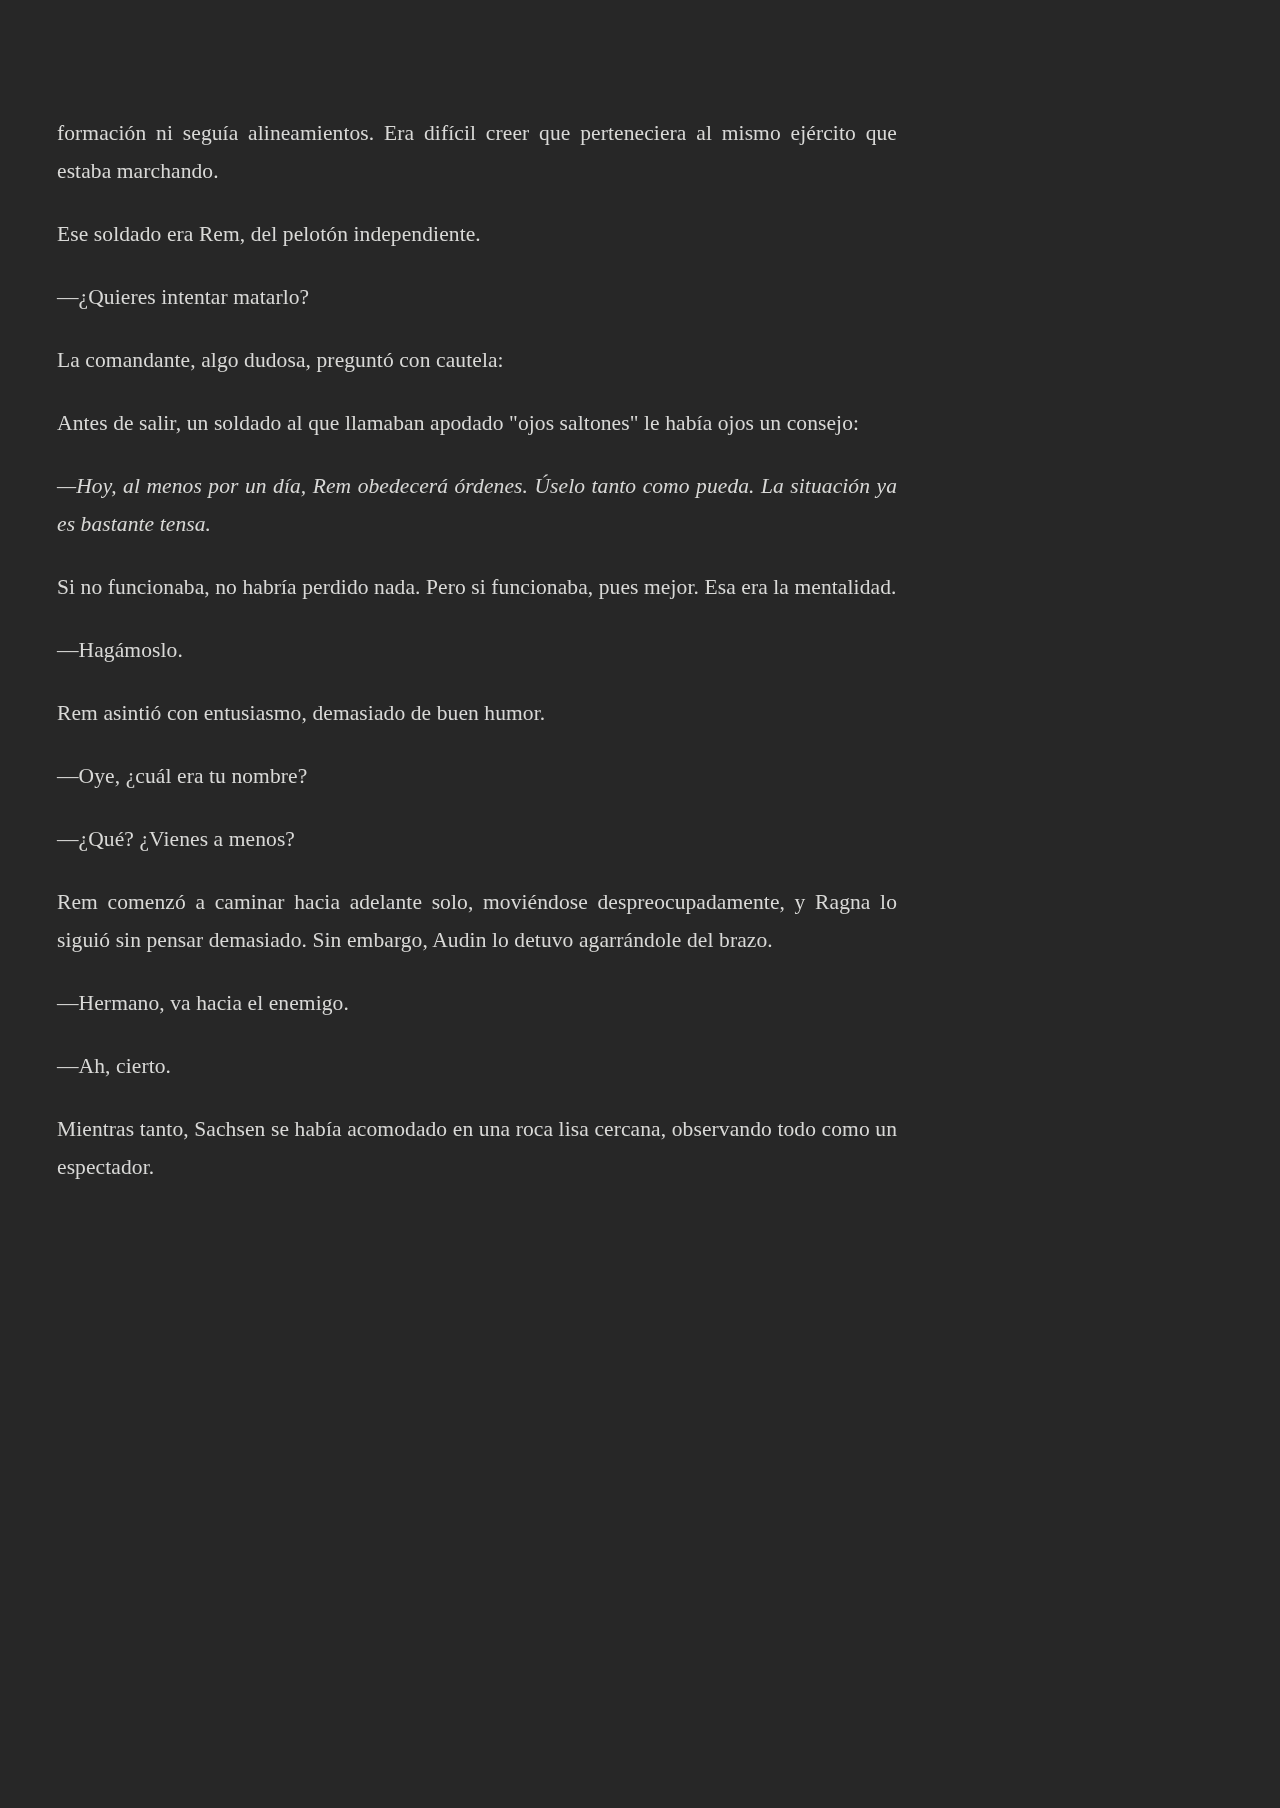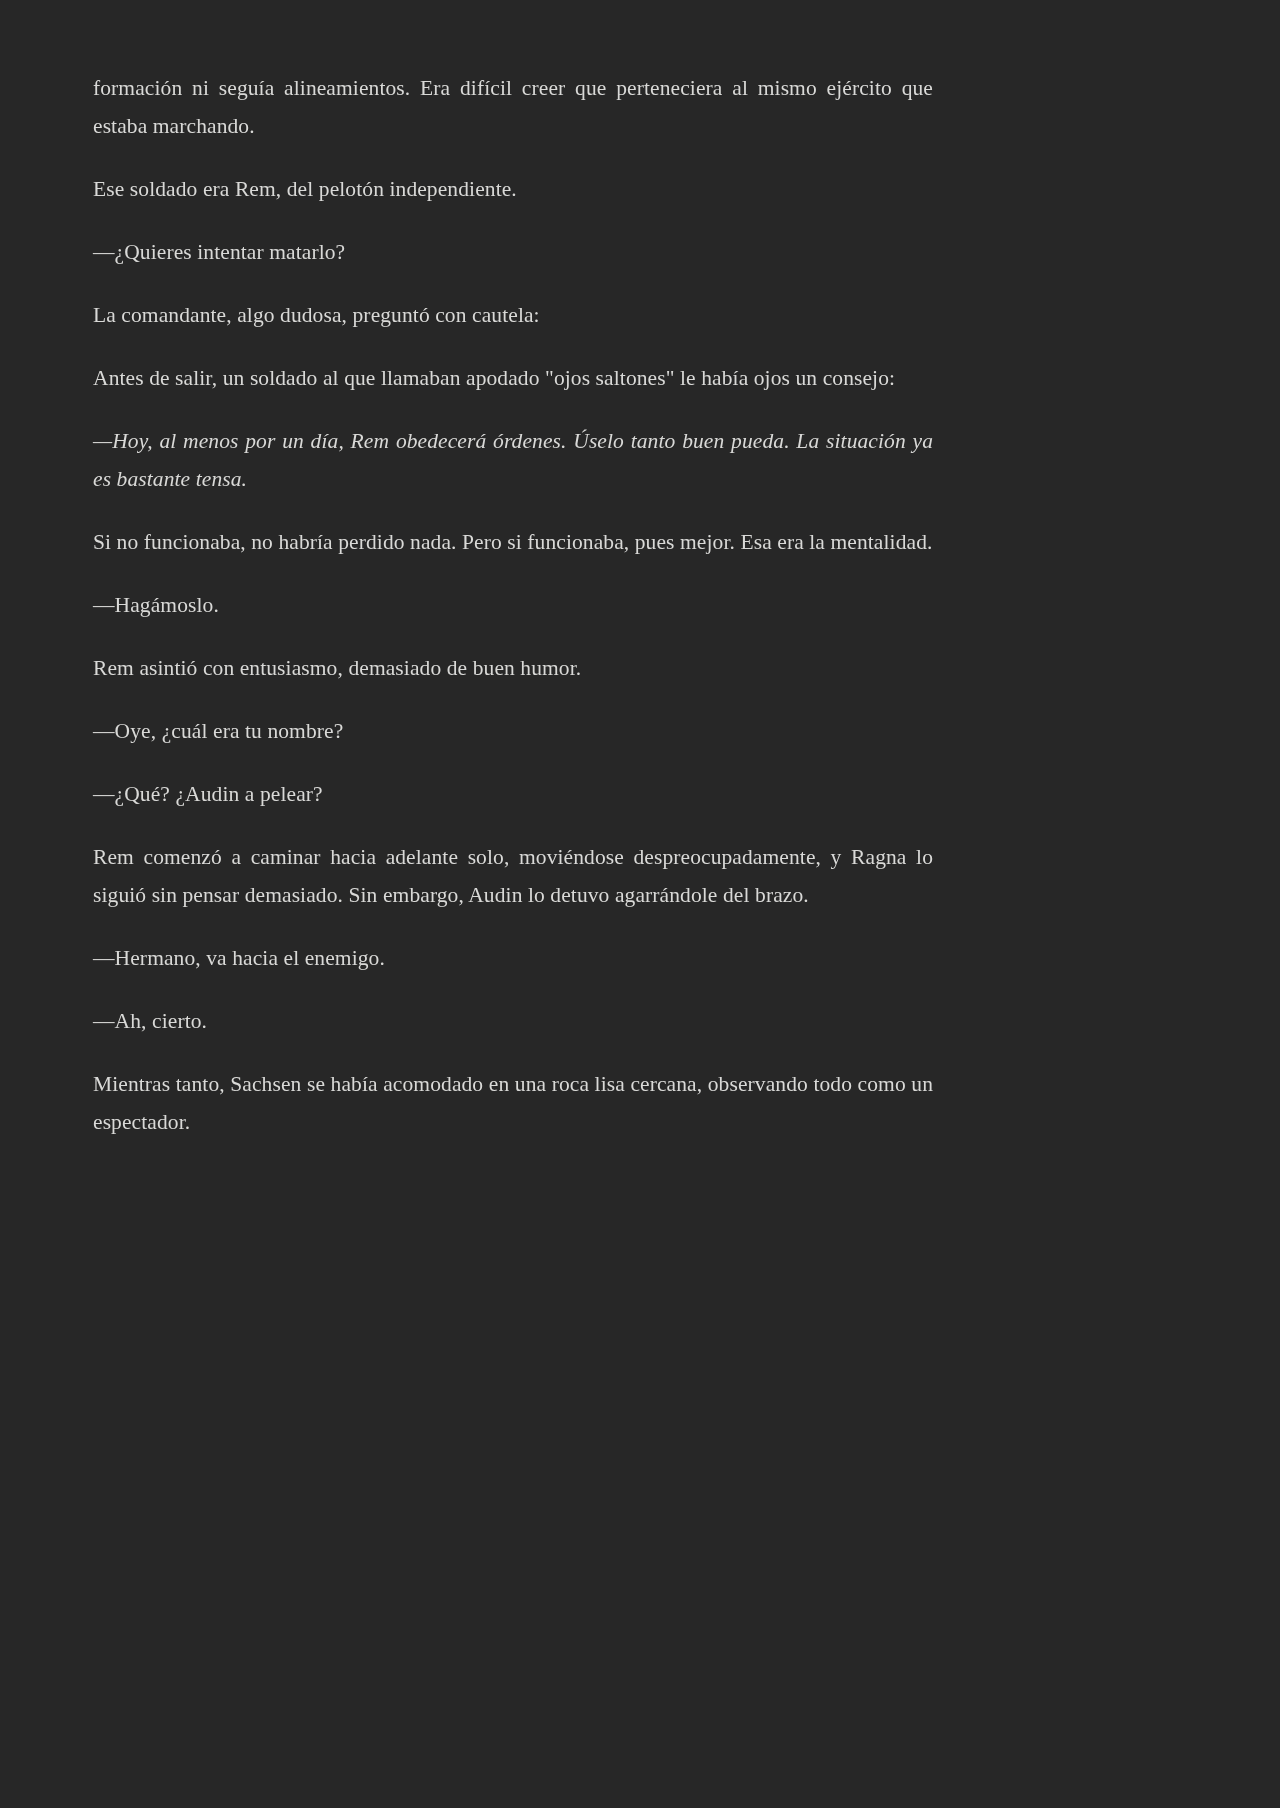--- a/index.html
+++ b/index.html
@@ -9,22 +9,22 @@
   body {
     width: 1280px;
     min-height: 1808px;
     background: #272727;
     font-family: "Liberation Serif", "DejaVu Serif", serif;
     color: #d9d9d7;
   }
   .page {
     box-sizing: border-box;
     width: 840px;
-    margin-left: 93px;
-    padding-top: 69px;
+    margin-left: 57px;
+    padding-top: 114px;
     padding-bottom: 100px;
   }
   .para {
     margin: 0 0 25px 0;
     font-size: 21.5px;
     line-height: 38px;
     text-align: justify;
     letter-spacing: 0.1px;
   }
   .para.italic {
@@ -34,24 +34,24 @@
 </head>
 <body>
 
 <main class="page">
   <div>
       <p class="para">formación ni seguía alineamientos. Era difícil creer que perteneciera al mismo ejército que estaba marchando.</p>
       <p class="para">Ese soldado era Rem, del pelotón independiente.</p>
       <p class="para">—¿Quieres intentar matarlo?</p>
       <p class="para">La comandante, algo dudosa, preguntó con cautela:</p>
       <p class="para">Antes de salir, un soldado al que llamaban apodado "ojos saltones" le había ojos un consejo:</p>
-      <p class="para italic">—Hoy, al menos por un día, Rem obedecerá órdenes. Úselo tanto buen pueda. La situación ya es bastante tensa.</p>
+      <p class="para italic">—Hoy, al menos por un día, Rem obedecerá órdenes. Úselo tanto como pueda. La situación ya es bastante tensa.</p>
       <p class="para">Si no funcionaba, no habría perdido nada. Pero si funcionaba, pues mejor. Esa era la mentalidad.</p>
       <p class="para">—Hagámoslo.</p>
       <p class="para">Rem asintió con entusiasmo, demasiado de buen humor.</p>
       <p class="para">—Oye, ¿cuál era tu nombre?</p>
-      <p class="para">—¿Qué? ¿Audin a pelear?</p>
+      <p class="para">—¿Qué? ¿Vienes a menos?</p>
       <p class="para">Rem comenzó a caminar hacia adelante solo, moviéndose despreocupadamente, y Ragna lo siguió sin pensar demasiado. Sin embargo, Audin lo detuvo agarrándole del brazo.</p>
       <p class="para">—Hermano, va hacia el enemigo.</p>
       <p class="para">—Ah, cierto.</p>
       <p class="para">Mientras tanto, Sachsen se había acomodado en una roca lisa cercana, observando todo como un espectador.</p>
     </div>
 </main>
 
 </body></html>

